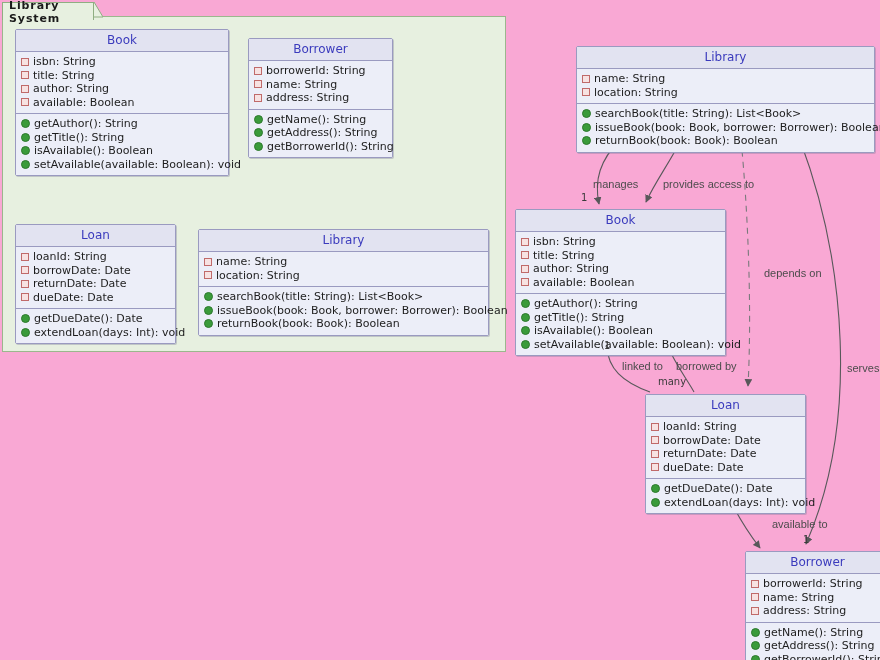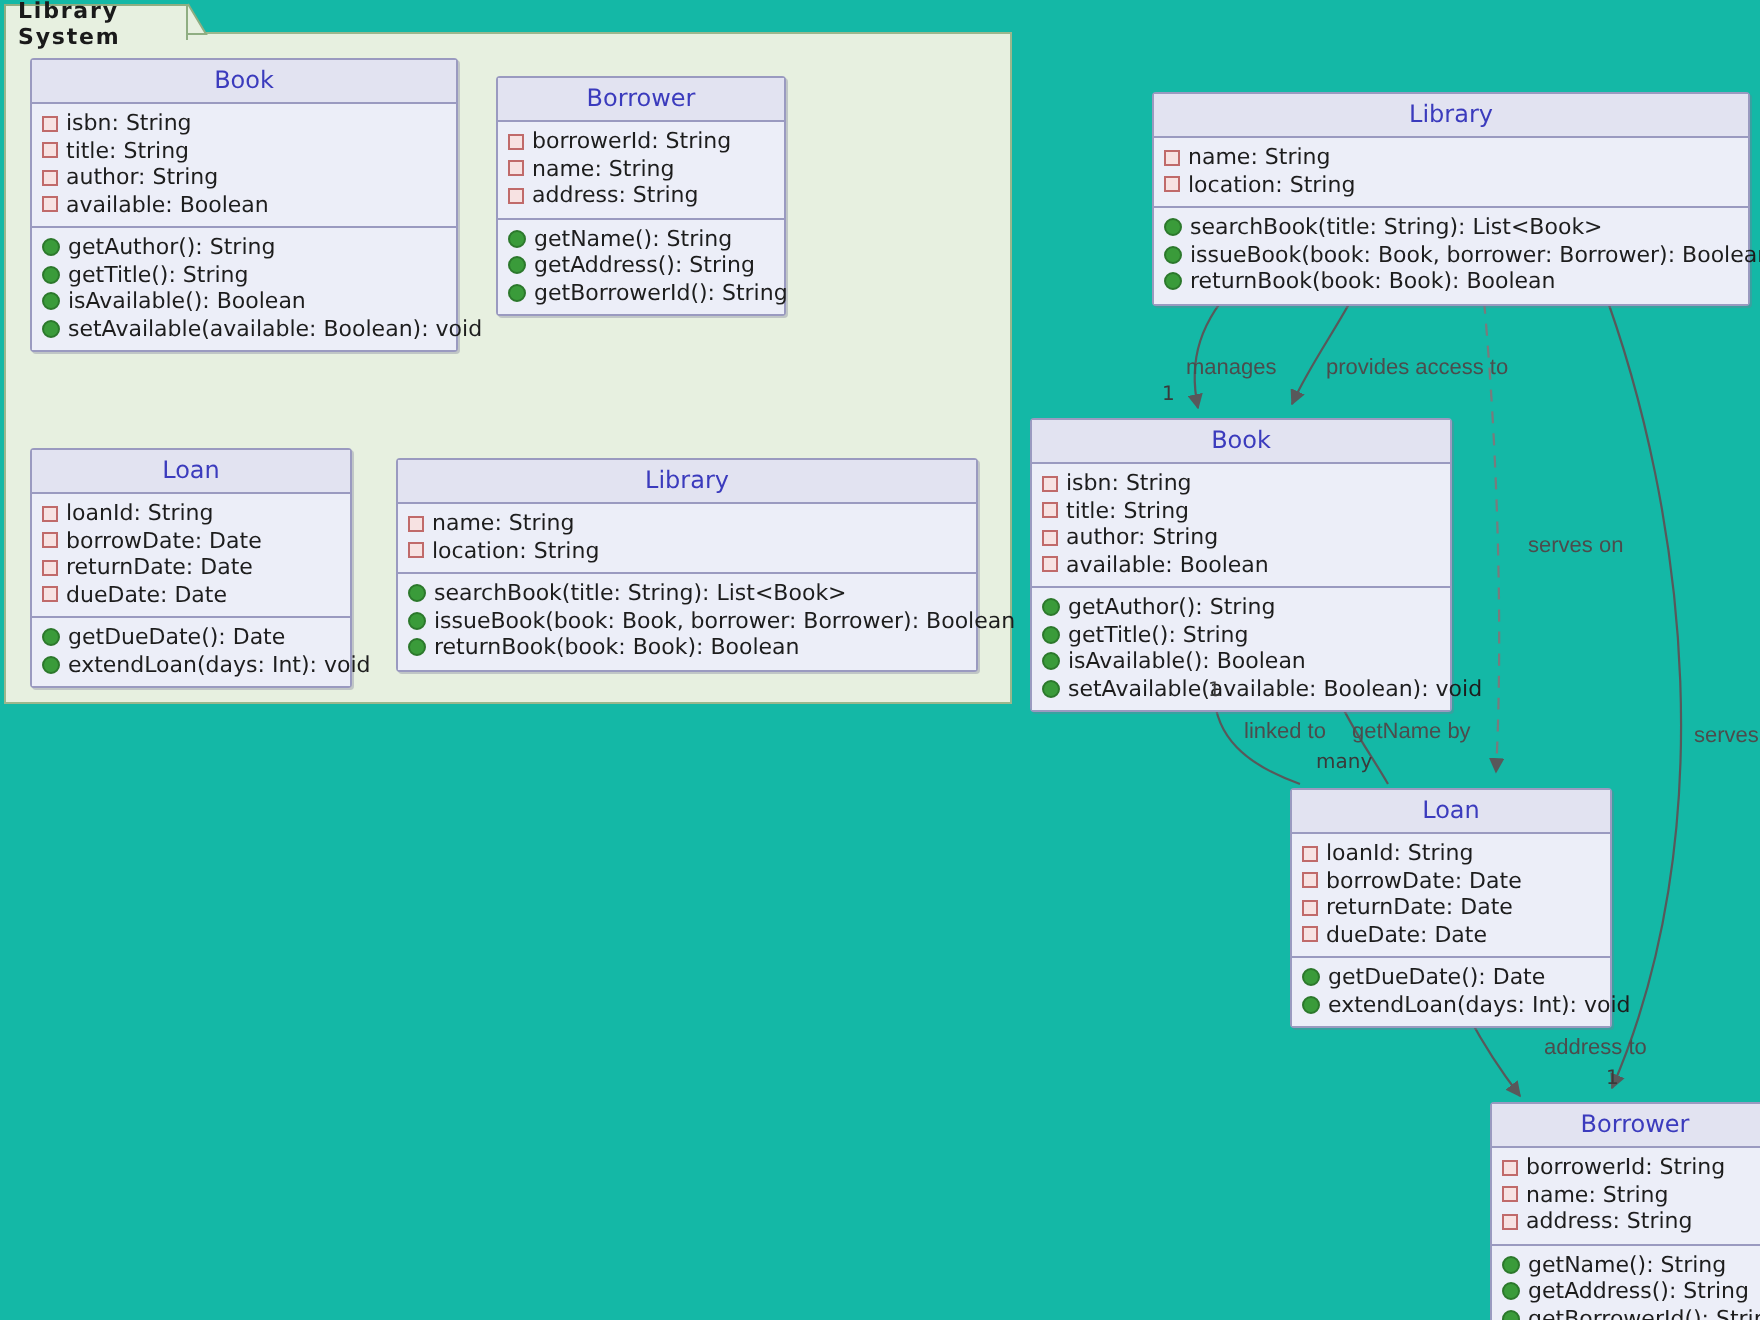--- a/index.html
+++ b/index.html
@@ -5,21 +5,21 @@
   html, body {
     margin: 0; padding: 0;
     width: 880px; height: 660px;
     background: #ffffff;
     font-family: "DejaVu Sans", "Liberation Sans", sans-serif;
     overflow: hidden;
   }
   #canvas {
     position: relative;
     width: 880px; height: 660px;
-    background: #14b8a6;
+    background: #f9a8d4;
   }
   
   .package {
     position: absolute;
     background: #e7f0e0;
     border: 1px solid #9bb78d;
     box-sizing: border-box;
   }
   .package-tab {
     position: absolute;
@@ -407,24 +407,24 @@
         </div>
       <div class="uml-row">
           <span class="marker-pub"></span>
           <span>getBorrowerId(): String</span>
         </div>
     </div>
   </div>
 
   <div class="edge-label" style="left:593px; top:178px;">manages</div>
   <div class="edge-label" style="left:663px; top:178px;text-align:center;">provides access to</div>
-  <div class="edge-label" style="left:764px; top:267px;">serves on</div>
+  <div class="edge-label" style="left:764px; top:267px;">depends on</div>
   <div class="edge-label" style="left:847px; top:362px;">serves</div>
   <div class="edge-label" style="left:622px; top:360px;text-align:center;">linked to</div>
-  <div class="edge-label" style="left:676px; top:360px;">getName by</div>
-  <div class="edge-label" style="left:772px; top:518px;">address to</div>
+  <div class="edge-label" style="left:676px; top:360px;">borrowed by</div>
+  <div class="edge-label" style="left:772px; top:518px;">available to</div>
 
   <div class="mult-label" style="left:581px; top:192px;">1</div>
   <div class="mult-label" style="left:604px; top:340px;">1</div>
   <div class="mult-label" style="left:658px; top:376px;text-align:right;">many</div>
   <div class="mult-label" style="left:803px; top:534px;">1</div>
 
 </div>
 
 </body></html>

